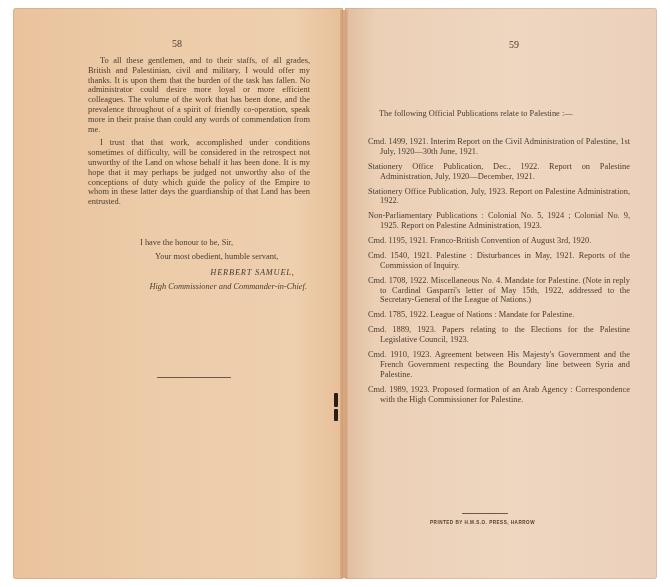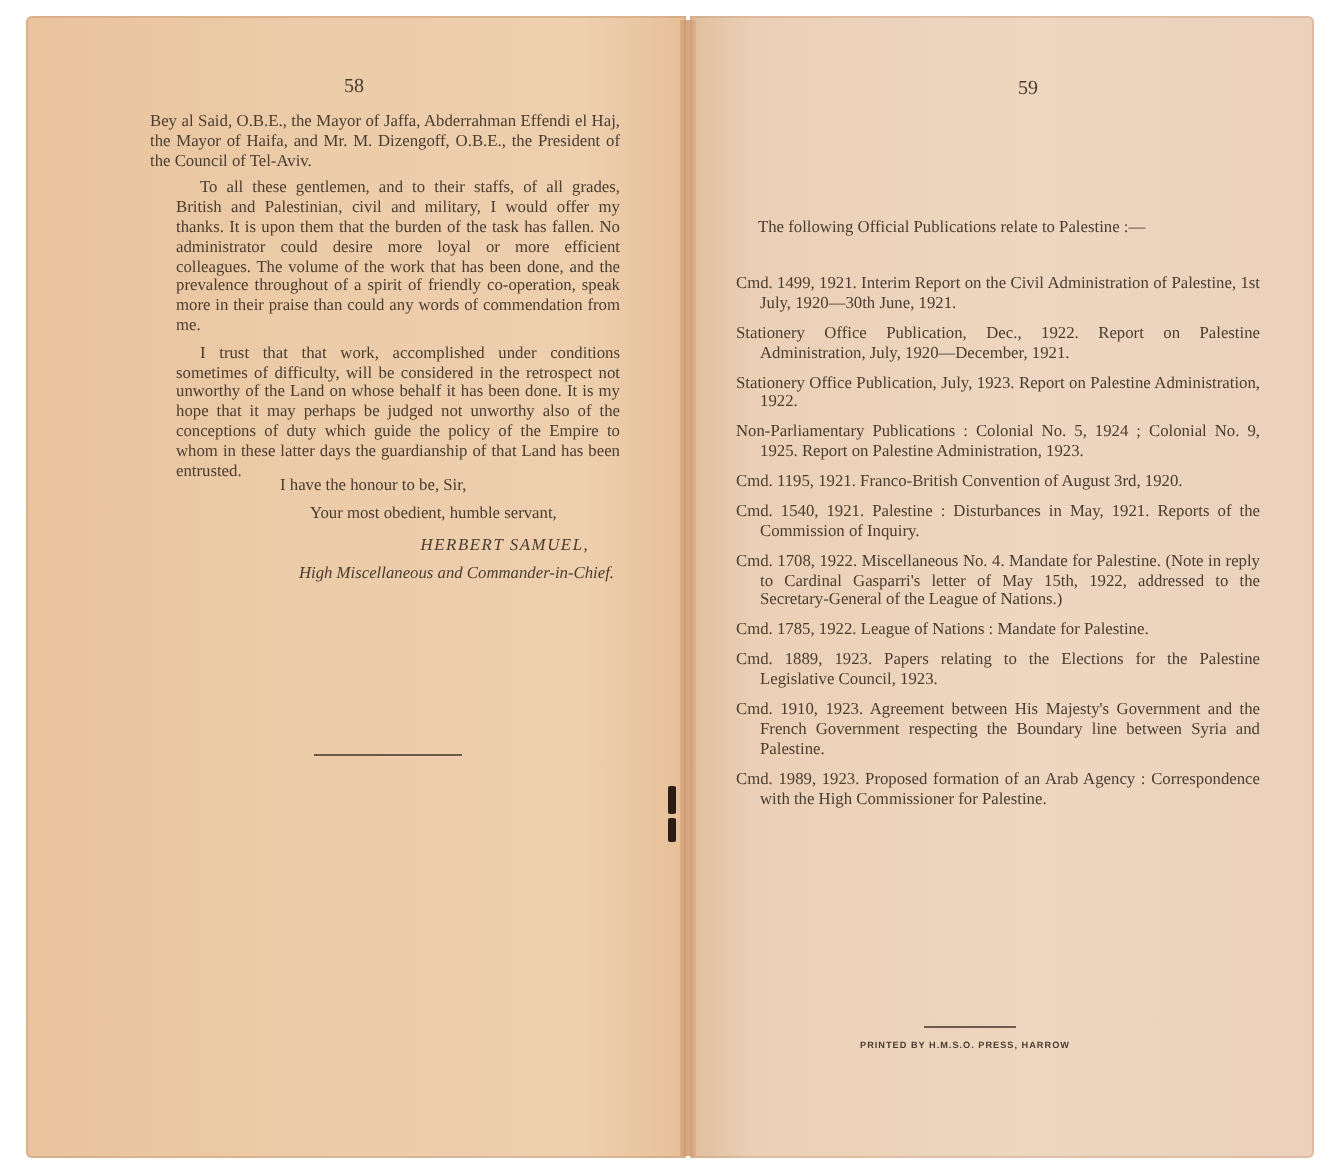--- a/index.html
+++ b/index.html
@@ -79,28 +79,27 @@
 <body>
 
 <div class="page page-left"></div>
 <div class="page page-right"></div>
 <div class="spine"></div>
 <div class="staple staple-1"></div>
 <div class="staple staple-2"></div>
 
 <div class="page-num left-num">58</div>
 <div class="left-body">
-  <p>Bey al Said, O.B.E., the Mayor of Jaffa, Abderrahman Effendi el Haj, the Mayor of Haifa, and Mr. M. Dizengoff, O.B.E., the President of the Council of Tel-Aviv.</p>
   <p class="indent">To all these gentlemen, and to their staffs, of all grades, British and Palestinian, civil and military, I would offer my thanks. It is upon them that the burden of the task has fallen. No administrator could desire more loyal or more efficient colleagues. The volume of the work that has been done, and the prevalence throughout of a spirit of friendly co-operation, speak more in their praise than could any words of commendation from me.</p>
   <p class="indent">I trust that that work, accomplished under conditions sometimes of difficulty, will be considered in the retrospect not unworthy of the Land on whose behalf it has been done. It is my hope that it may perhaps be judged not unworthy also of the conceptions of duty which guide the policy of the Empire to whom in these latter days the guardianship of that Land has been entrusted.</p>
 </div>
 <div class="closing closing-1">I have the honour to be, Sir,</div>
 <div class="closing closing-2">Your most obedient, humble servant,</div>
 <div class="closing signature">HERBERT SAMUEL,</div>
-<div class="closing sig-title">High Miscellaneous and Commander-in-Chief.</div>
+<div class="closing sig-title">High Commissioner and Commander-in-Chief.</div>
 <div class="rule-left"></div>
 
 <div class="page-num right-num">59</div>
 <div class="right-intro">The following Official Publications relate to Palestine :—</div>
 <ul class="pub-list">
   <li>Cmd. 1499, 1921. Interim Report on the Civil Administration of Palestine, 1st July, 1920—30th June, 1921.</li>
   <li>Stationery Office Publication, Dec., 1922. Report on Palestine Administration, July, 1920—December, 1921.</li>
   <li>Stationery Office Publication, July, 1923. Report on Palestine Administration, 1922.</li>
   <li>Non-Parliamentary Publications : Colonial No. 5, 1924 ; Colonial No. 9, 1925. Report on Palestine Administration, 1923.</li>
   <li>Cmd. 1195, 1921. Franco-British Convention of August 3rd, 1920.</li>

